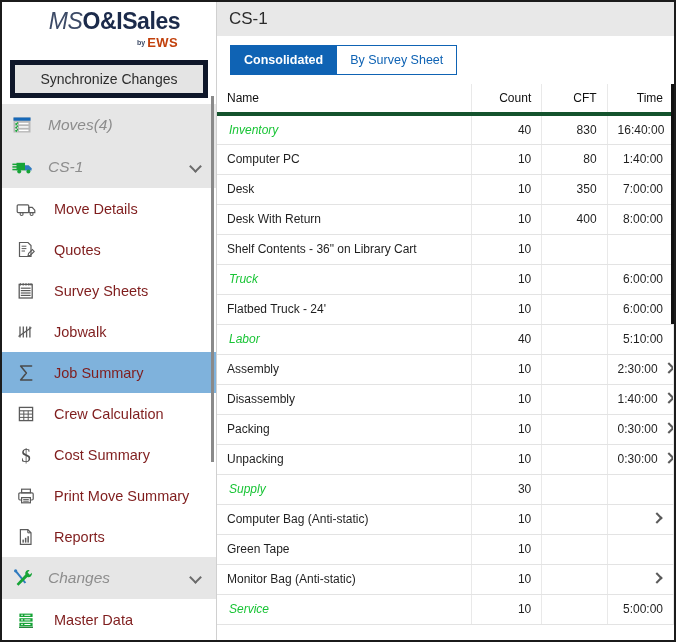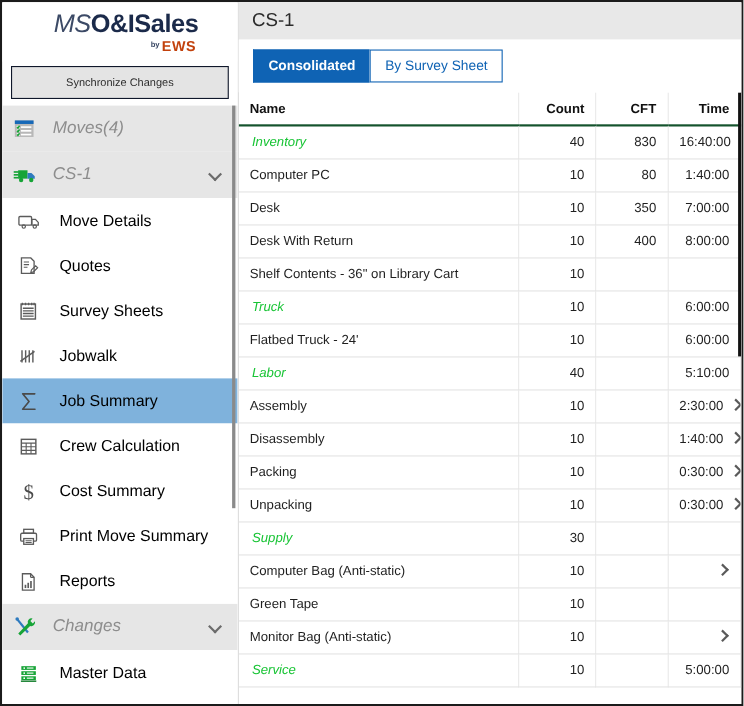--- a/index.html
+++ b/index.html
@@ -77,25 +77,25 @@
     font-weight: bold;
     color: #c2410c;
     letter-spacing: 0.5px;
     vertical-align: middle;
   }
 
   .sync-btn {
     margin: 4px 8px 6px 8px;
     height: 28px;
     background: #e4e4e4;
-    border: 1px solid #0f172a;
+    border: 5px solid #0f172a;
     display: flex;
     align-items: center;
     justify-content: center;
-    font-size: 10px;
+    font-size: 14px;
     color: #2d2d2d;
     cursor: pointer;
     user-select: none;
   }
 
   .nav {
     position: relative;
   }
   .group-head {
     height: 42px;
@@ -136,21 +136,21 @@
     align-items: center;
     padding-left: 14px;
     cursor: pointer;
     user-select: none;
     background: #ffffff;
   }
   .nav-item.active { background: #7fb2dc; }
   .nav-item .ico { width: 30px; flex: 0 0 30px; display: flex; align-items: center; justify-content: flex-start; }
   .nav-item .lbl {
     font-size: 14.5px;
-    color: #000000;
+    color: #7f1d1d;
     padding-left: 8px;
     text-align: center;
   }
 
   .sb-scroll-track {
     position: absolute;
     left: 207px;
     top: 88px;
     width: 6px;
     bottom: 0;
@@ -235,24 +235,24 @@
     border-right: 1px solid #e9e9e9;
     padding: 0 10px;
     height: 30px;
     font-size: 12px;
     color: #1f1f1f;
     overflow: hidden;
     white-space: nowrap;
     box-sizing: border-box;
   }
   table.grid th {
-    font-weight: bold;
+    font-weight: normal;
     font-size: 12px;
     color: #101010;
-    border-bottom: 2px solid #14532d;
+    border-bottom: 4px solid #14532d;
     background: #ffffff;
     height: 30px;
   }
   th.c-name, td.c-name { text-align: left; width: 245px; }
   th.c-count, td.c-count { text-align: right; width: 68px; }
   th.c-cft, td.c-cft { text-align: right; width: 63px; }
   th.c-time, td.c-time { text-align: right; width: 64px; border-right: none; }
 
   td.c-name { padding-left: 18px; }
   tr.group td.c-name {

